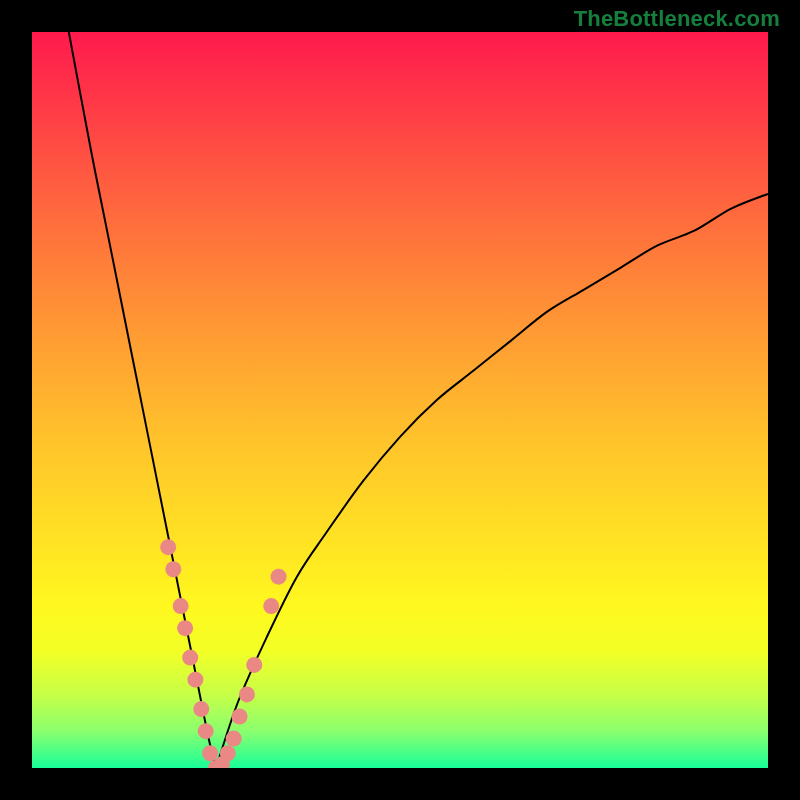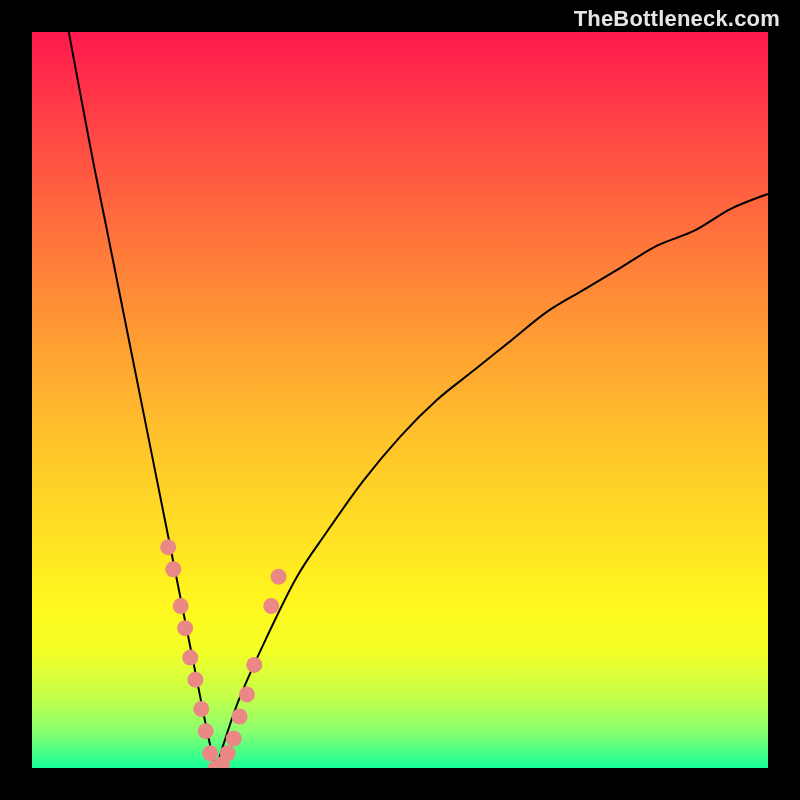--- a/index.html
+++ b/index.html
@@ -30,21 +30,21 @@
       #8aff6e 95%,
       #18ff99 100%);
   }
   .watermark {
     position: absolute;
     top: 6px;
     right: 20px;
     font-family: Arial, Helvetica, sans-serif;
     font-size: 22px;
     font-weight: 600;
-    color: #e5e5e5;
+    color: #15803d;
     letter-spacing: 0.2px;
   }
   svg.curves {
     position: absolute;
     left: 0; top: 0;
     width: 100%; height: 100%;
   }
   .curve { stroke: #000; stroke-width: 2; fill: none; }
   .marker { fill: #e98884; }
 </style>

